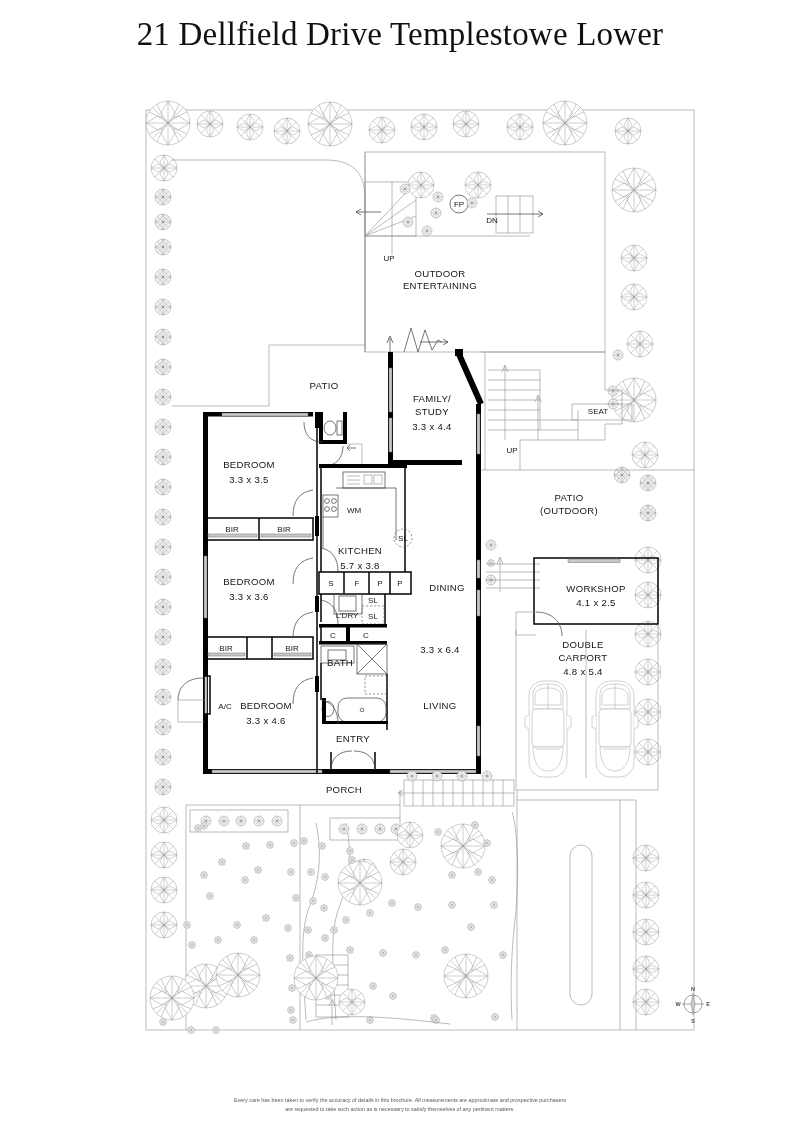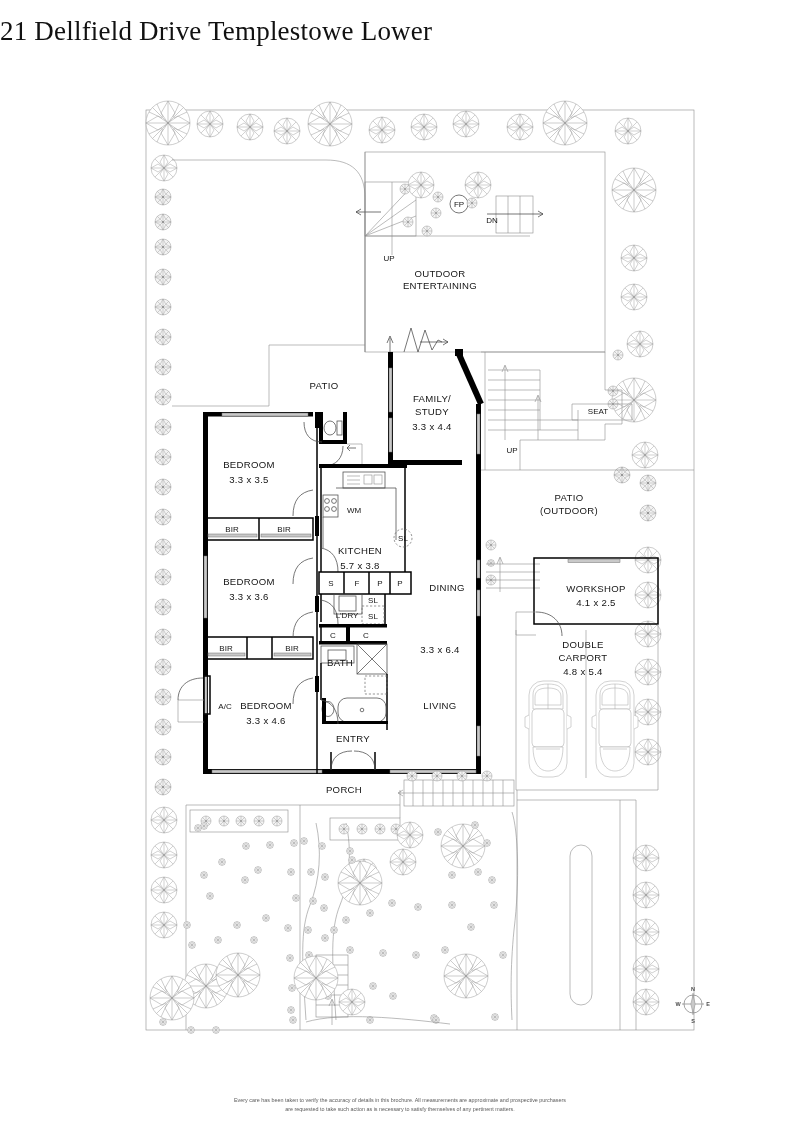--- a/index.html
+++ b/index.html
@@ -15,23 +15,23 @@
     color: #1a1a1a;
     overflow: hidden;
   }
 
   
   #title {
     position: absolute;
     top: 16px;
     left: 0;
     width: 800px;
-    text-align: left;
+    text-align: center;
     font-family: "Liberation Serif", serif;
-    font-size: 27px;
+    font-size: 33px;
     font-weight: normal;
     letter-spacing: 0.2px;
     color: #111111;
   }
 
   
   #plan {
     position: absolute;
     left: 0;
     top: 0;

